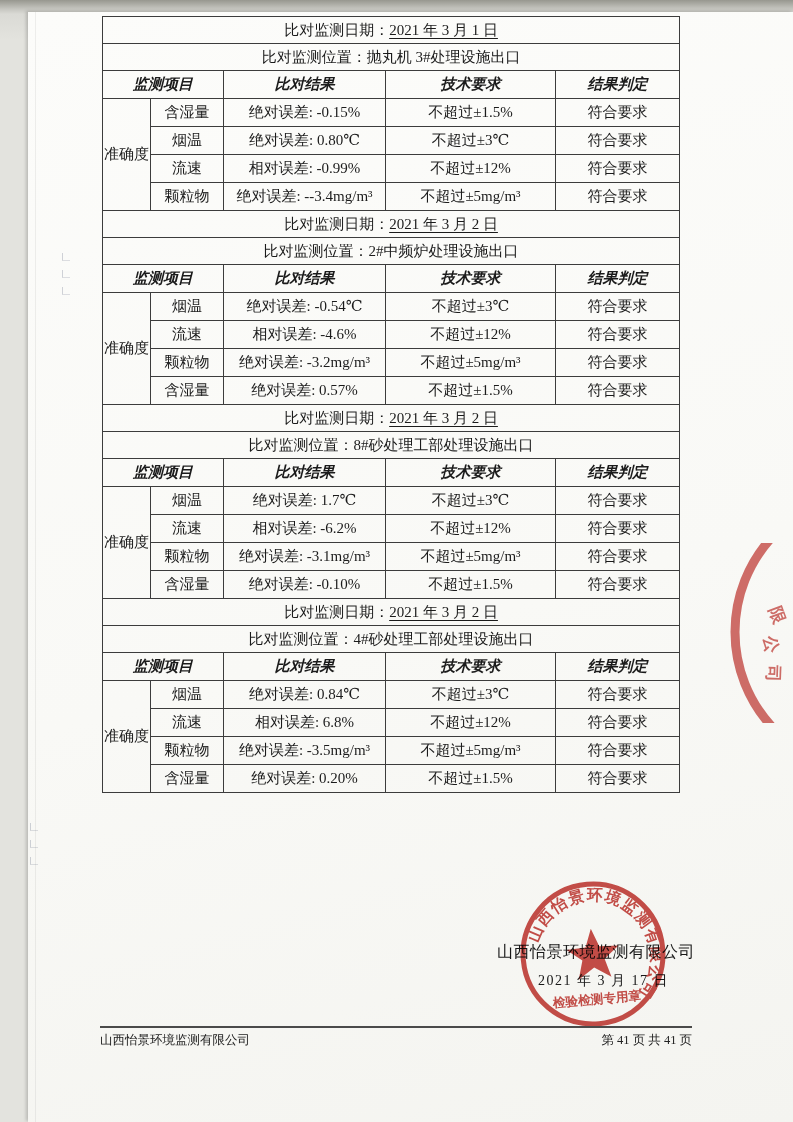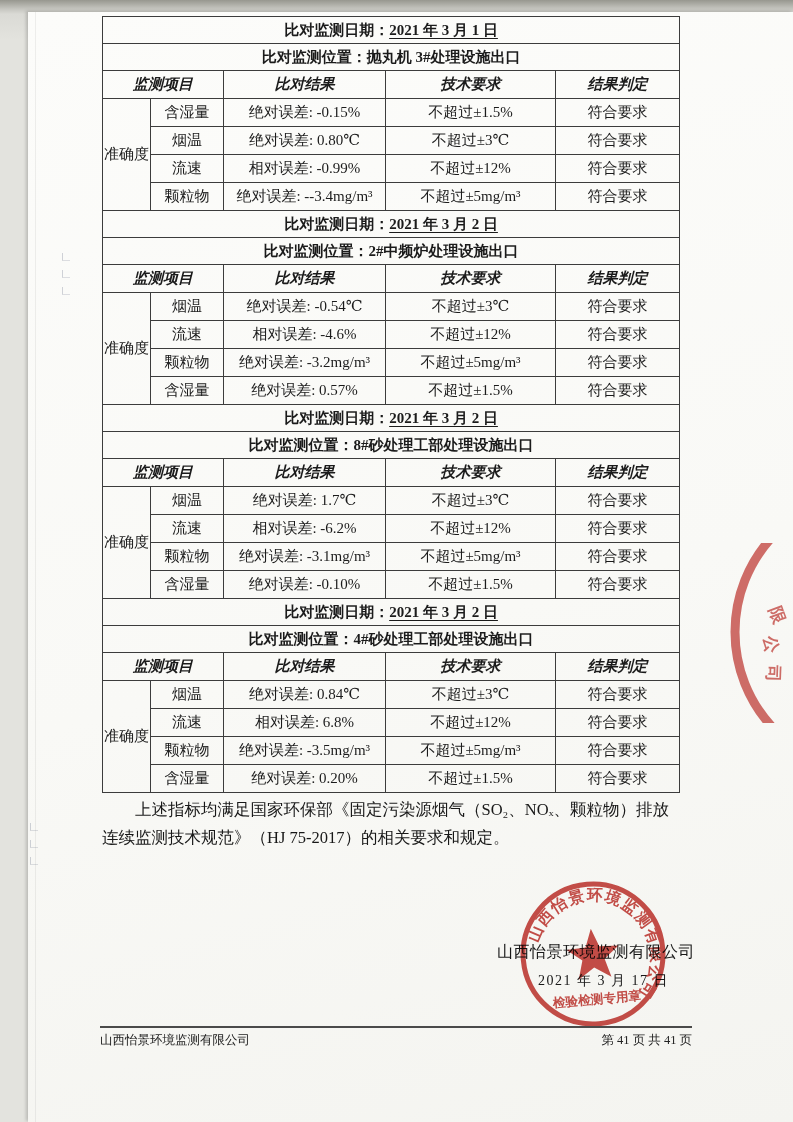--- a/index.html
+++ b/index.html
@@ -27,21 +27,21 @@
     font-size: 17px; font-weight: bold; color: #191919; letter-spacing: 1px;
   }
   table.report {
     border-collapse: collapse; table-layout: fixed;
     width: 577px; margin: 4px 0 0 74px;
   }
   table.report td {
     border: 1px solid #3c3c3c; text-align: center; vertical-align: middle;
     font-size: 15px; color: #1b1b1b; white-space: nowrap; overflow: hidden;
   }
-  .r-date td, .r-loc td { height: 27px; font-weight: bold; font-size: 15.5px; }
+  .r-date td, .r-loc td { height: 27px; font-weight: normal; font-size: 15.5px; }
   .r-head td { height: 28px; font-weight: bold; font-size: 15.5px; font-style: italic; }
   .r-data td { height: 28px; }
   .u { text-decoration: underline; text-underline-offset: 3px; }
   .note {
     margin: 3px 0 0 74px; width: 600px; font-size: 16.5px; line-height: 28px;
     color: #181818; white-space: nowrap;
   }
   .note .ind { text-indent: 33px; }
   .sig {
     position: absolute; top: 930px; right: 98px; text-align: right;
@@ -239,24 +239,20 @@
         </tr>
         <tr class="r-data">
           <td>含湿量</td>
           <td>绝对误差: 0.20%</td>
           <td>不超过±1.5%</td>
           <td>符合要求</td>
         </tr>
       </tbody>
     </table>
 
-    <div class="note">
-      <div class="ind">上述指标均满足国家环保部《固定污染源烟气（SO₂、NOₓ、颗粒物）排放</div>
-      <div>连续监测技术规范》（HJ 75-2017）的相关要求和规定。</div>
-    </div>
 
     <div class="sig">
       <div>山西怡景环境监测有限公司</div>
       <div class="sig-date">2021 年 3 月 17 日</div>
     </div>
 
     <svg class="stamp" width="152" height="152" viewBox="0 0 150 150">
       <g opacity="0.86">
         <circle cx="75" cy="75" r="69" fill="none" stroke="#c0332d" stroke-width="5"></circle>
         <path id="sealArc" d="M 75,79 m -57,0 a 57,57 0 1 1 114,0 a 57,57 0 1 1 -114,0" fill="none"></path>

